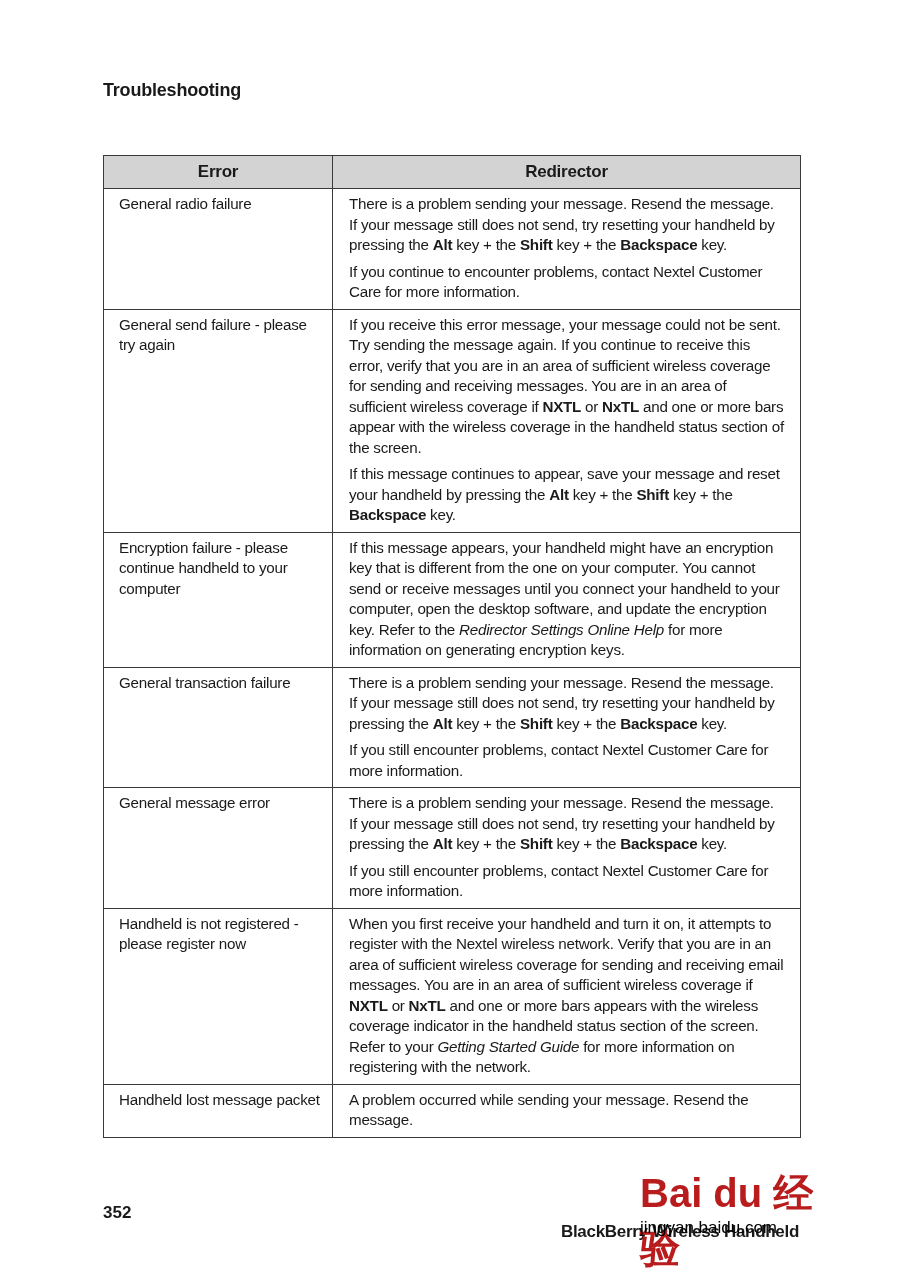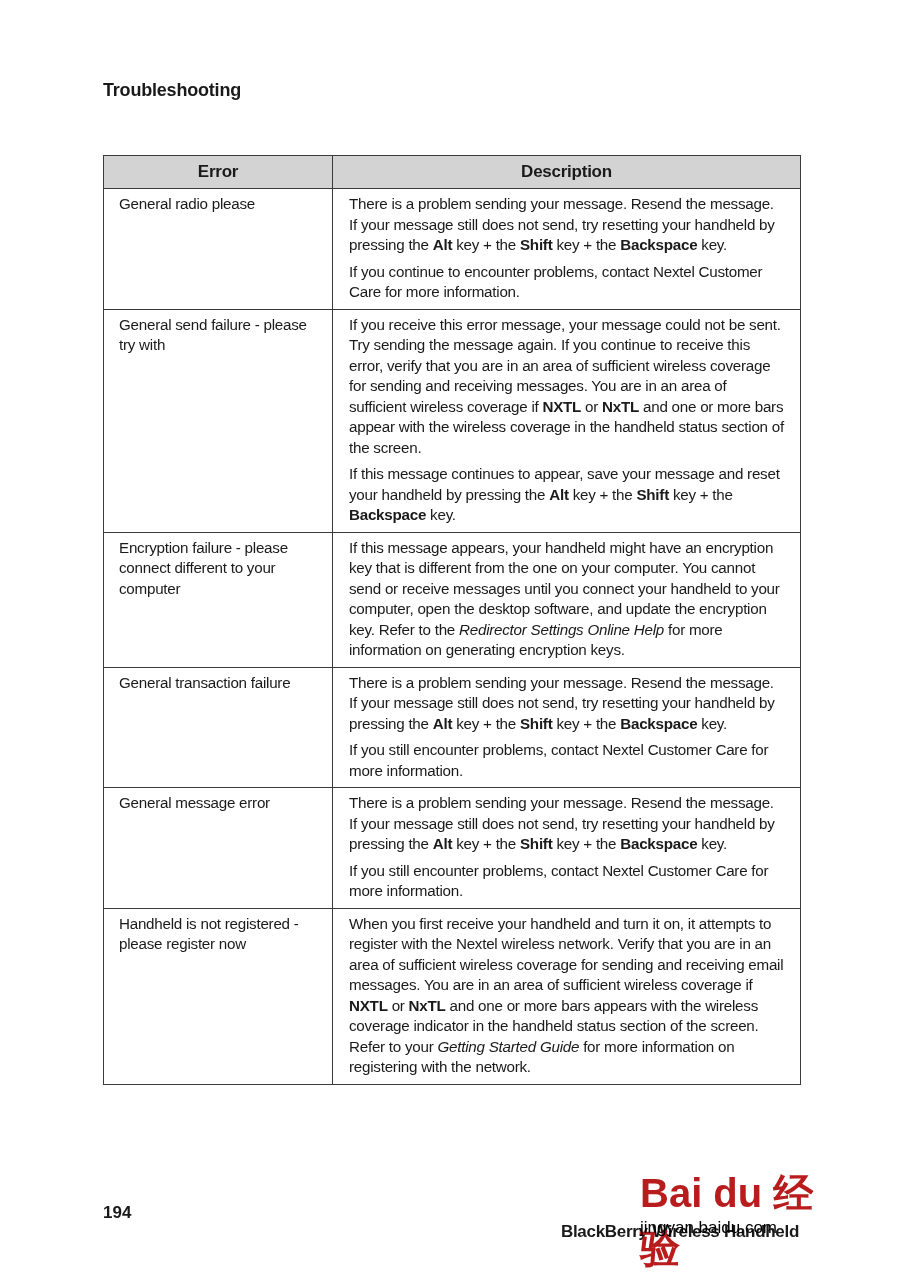--- a/index.html
+++ b/index.html
@@ -47,40 +47,40 @@
 </style>
 </head>
 <body>
 
 <div class="section-title">Troubleshooting</div>
 
 <table class="err">
   <thead>
     <tr>
       <th class="c1">Error</th>
-      <th class="c2">Description</th>
+      <th class="c2">Redirector</th>
     </tr>
   </thead>
   <tbody id="rows">
       <tr>
-        <td class="c1">General radio please</td>
+        <td class="c1">General radio failure</td>
         <td class="c2">
           <p><span>There is a problem sending your message. Resend the message. If your message still does not send, try resetting your handheld by pressing the </span><b>Alt</b><span> key + the </span><b>Shift</b><span> key + the </span><b>Backspace</b><span> key.</span></p>
           <p><span>If you continue to encounter problems, contact Nextel Customer Care for more information.</span></p>
         </td>
       </tr>
       <tr>
-        <td class="c1">General send failure - please try with</td>
+        <td class="c1">General send failure - please try again</td>
         <td class="c2">
           <p><span>If you receive this error message, your message could not be sent. Try sending the message again. If you continue to receive this error, verify that you are in an area of sufficient wireless coverage for sending and receiving messages. You are in an area of sufficient wireless coverage if </span><b>NXTL</b><span> or </span><b>NxTL</b><span> and one or more bars appear with the wireless coverage in the handheld status section of the screen.</span></p>
           <p><span>If this message continues to appear, save your message and reset your handheld by pressing the </span><b>Alt</b><span> key + the </span><b>Shift</b><span> key + the </span><b>Backspace</b><span> key.</span></p>
         </td>
       </tr>
       <tr>
-        <td class="c1">Encryption failure - please connect different to your computer</td>
+        <td class="c1">Encryption failure - please continue handheld to your computer</td>
         <td class="c2">
           <p><span>If this message appears, your handheld might have an encryption key that is different from the one on your computer. You cannot send or receive messages until you connect your handheld to your computer, open the desktop software, and update the encryption key. Refer to the </span><i>Redirector Settings Online Help</i><span> for more information on generating encryption keys.</span></p>
         </td>
       </tr>
       <tr>
         <td class="c1">General transaction failure</td>
         <td class="c2">
           <p><span>There is a problem sending your message. Resend the message. If your message still does not send, try resetting your handheld by pressing the </span><b>Alt</b><span> key + the </span><b>Shift</b><span> key + the </span><b>Backspace</b><span> key.</span></p>
           <p><span>If you still encounter problems, contact Nextel Customer Care for more information.</span></p>
         </td>
@@ -91,22 +91,28 @@
           <p><span>There is a problem sending your message. Resend the message. If your message still does not send, try resetting your handheld by pressing the </span><b>Alt</b><span> key + the </span><b>Shift</b><span> key + the </span><b>Backspace</b><span> key.</span></p>
           <p><span>If you still encounter problems, contact Nextel Customer Care for more information.</span></p>
         </td>
       </tr>
       <tr>
         <td class="c1">Handheld is not registered - please register now</td>
         <td class="c2">
           <p><span>When you first receive your handheld and turn it on, it attempts to register with the Nextel wireless network. Verify that you are in an area of sufficient wireless coverage for sending and receiving email messages. You are in an area of sufficient wireless coverage if </span><b>NXTL</b><span> or </span><b>NxTL</b><span> and one or more bars appears with the wireless coverage indicator in the handheld status section of the screen. Refer to your </span><i>Getting Started Guide</i><span> for more information on registering with the network.</span></p>
         </td>
       </tr>
+      <tr>
+        <td class="c1">Handheld lost message packet</td>
+        <td class="c2">
+          <p><span>A problem occurred while sending your message. Resend the message.</span></p>
+        </td>
+      </tr>
     </tbody>
 </table>
 
-<div class="footer-page">194</div>
+<div class="footer-page">352</div>
 <div class="footer-title">BlackBerry Wireless Handheld</div>
 
 <div class="watermark">
   <div class="wm-logo">Bai du 经验</div>
   <div class="wm-url">jingyan.baidu.com</div>
 </div>
 
 </body></html>

